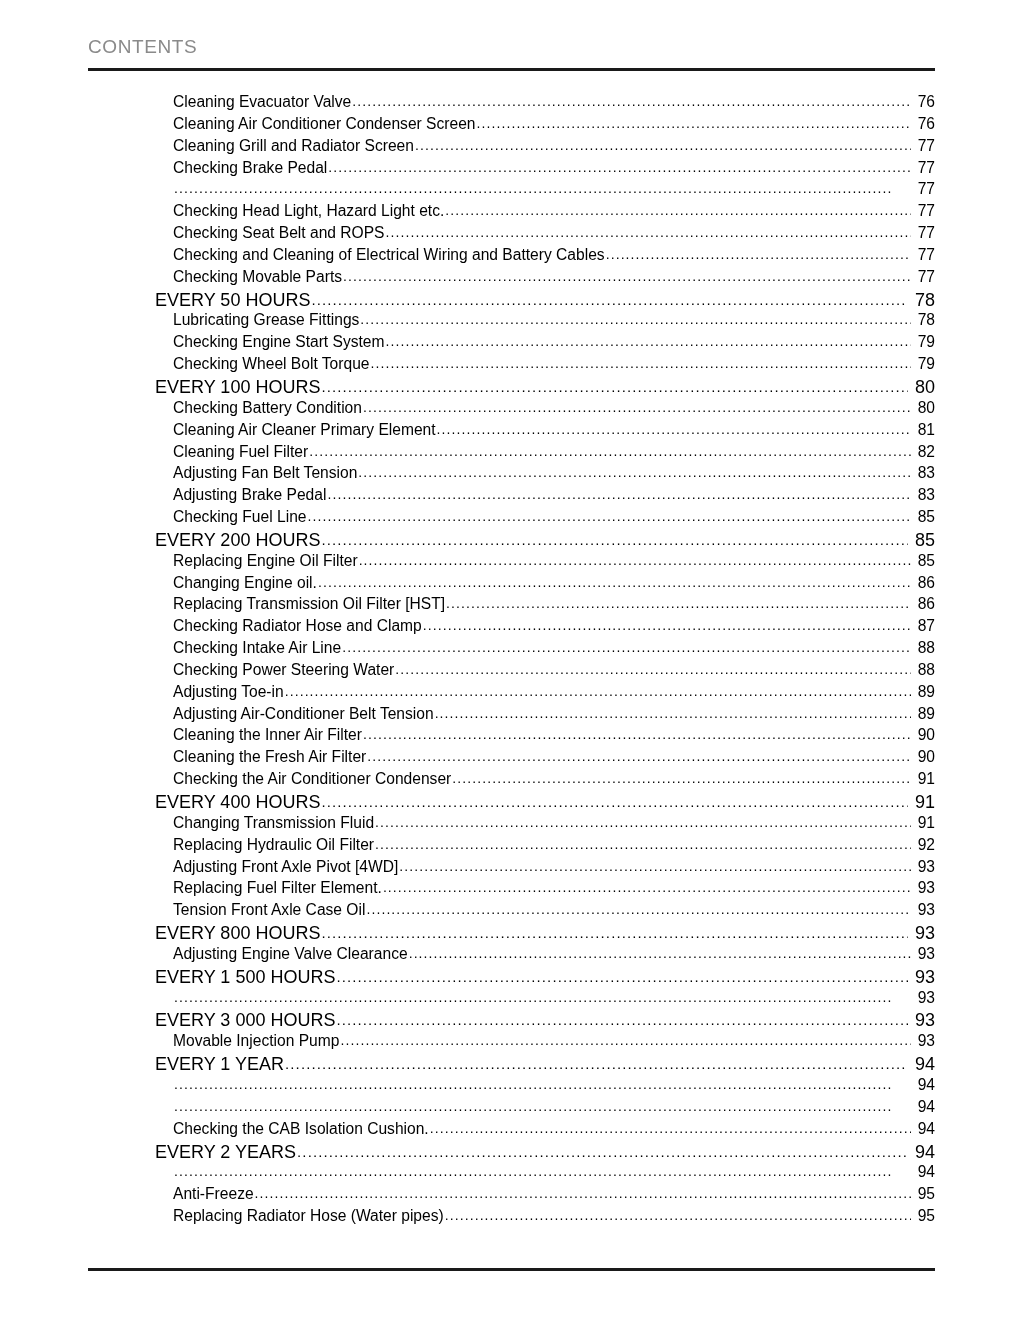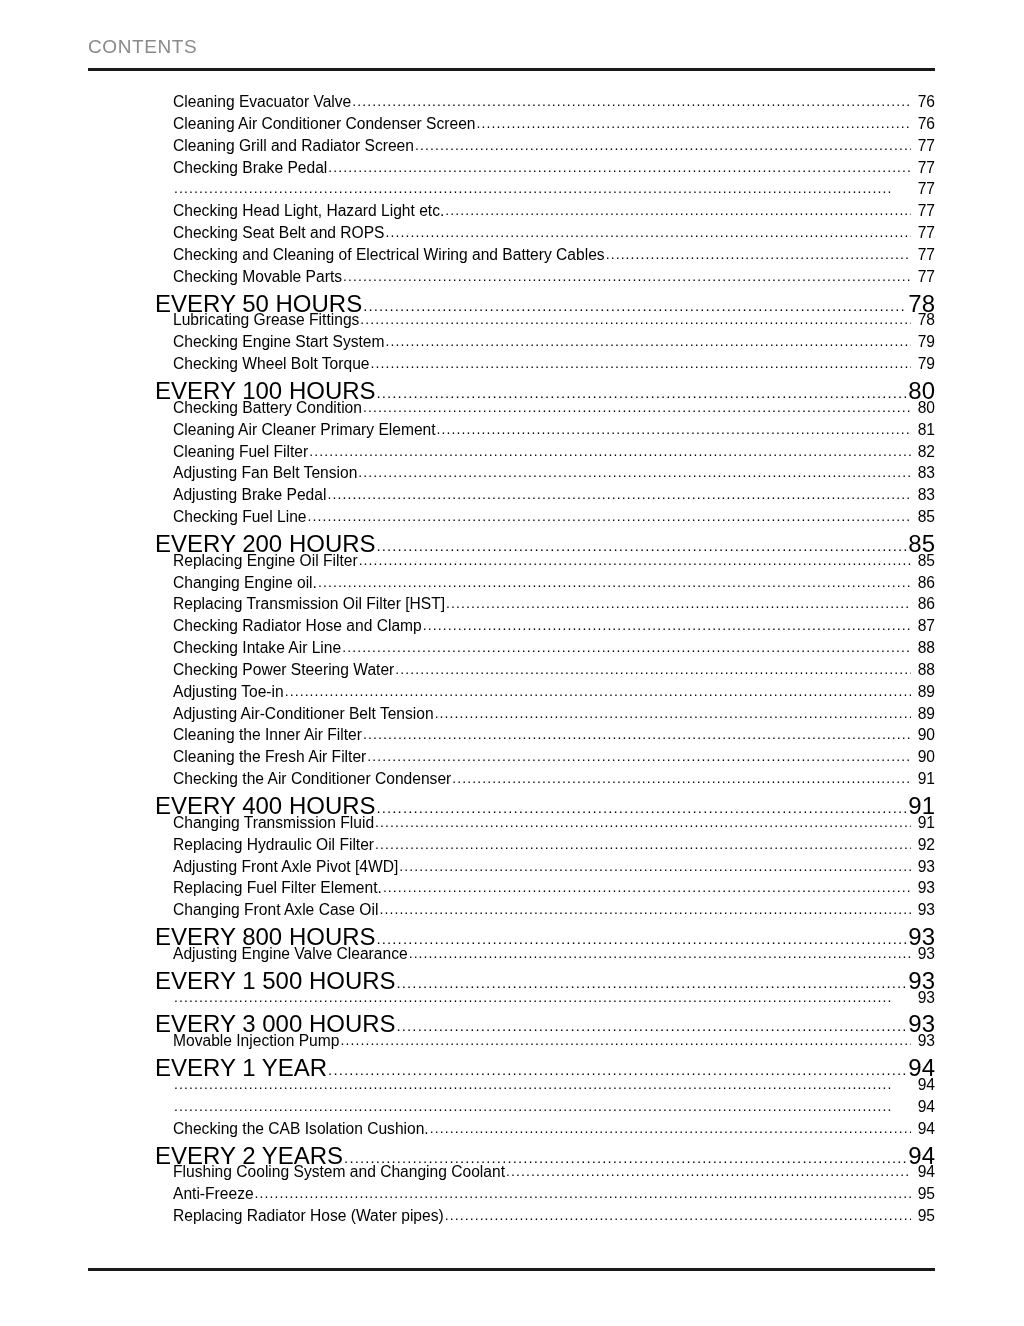--- a/index.html
+++ b/index.html
@@ -84,21 +84,21 @@
     font-family: "Liberation Sans", sans-serif;
   }
 
   
   .toc-row.level-0 {
     padding-left: 155px;
     padding-right: 89px;
   }
   .toc-row.level-0 .label,
   .toc-row.level-0 .page-no {
-    font-size: 24px;
+    font-size: 18px;
   }
   .toc-row.level-0 .leader {
     font-size: 15px;
     position: relative;
     top: -1px;
   }
   .toc-row.level-0 .page-no {
     min-width: 26px;
   }
 
@@ -310,21 +310,21 @@
         <span class="label">Adjusting Front Axle Pivot [4WD]</span>
         <span class="leader">................................................................................................................................................</span>
         <span class="page-no">93</span>
       </div>
       <div class="toc-row level-1">
         <span class="label">Replacing Fuel Filter Element.</span>
         <span class="leader">................................................................................................................................................</span>
         <span class="page-no">93</span>
       </div>
       <div class="toc-row level-1">
-        <span class="label">Changing Front Axle Case Oil</span>
+        <span class="label">Tension Front Axle Case Oil</span>
         <span class="leader">................................................................................................................................................</span>
         <span class="page-no">93</span>
       </div>
       <div class="toc-row level-0">
         <span class="label">EVERY 800 HOURS</span>
         <span class="leader">................................................................................................................................................</span>
         <span class="page-no">93</span>
       </div>
       <div class="toc-row level-1">
         <span class="label">Adjusting Engine Valve Clearance</span>
@@ -367,21 +367,20 @@
         <span class="label">Checking the CAB Isolation Cushion.</span>
         <span class="leader">................................................................................................................................................</span>
         <span class="page-no">94</span>
       </div>
       <div class="toc-row level-0">
         <span class="label">EVERY 2 YEARS</span>
         <span class="leader">................................................................................................................................................</span>
         <span class="page-no">94</span>
       </div>
       <div class="toc-row level-1">
-        <span class="label">Flushing Cooling System and Changing Coolant</span>
         <span class="leader">................................................................................................................................................</span>
         <span class="page-no">94</span>
       </div>
       <div class="toc-row level-1">
         <span class="label">Anti-Freeze</span>
         <span class="leader">................................................................................................................................................</span>
         <span class="page-no">95</span>
       </div>
       <div class="toc-row level-1">
         <span class="label">Replacing Radiator Hose (Water pipes)</span>

